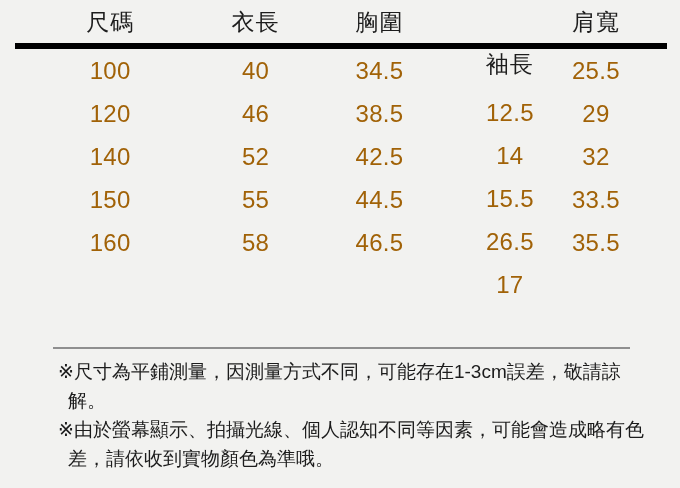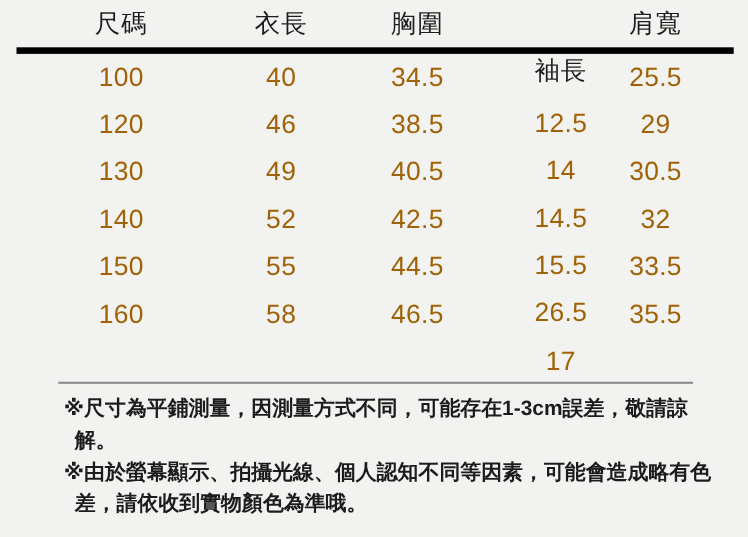--- a/index.html
+++ b/index.html
@@ -66,21 +66,20 @@
     top: 357px;
     width: 596px;
     font-size: 19px;
     line-height: 29px;
     color: #1c1c1c;
     font-weight: 500;
   }
   .note {
     padding-left: 10px;
     text-indent: -10px;
-    font-weight: bold;
   }
 </style>
 </head>
 <body>
 
 <div class="size-table">
 
   <div class="thead">
     <span class="cell th c1">尺碼</span>
     <span class="cell th c3">胸圍</span>
@@ -99,27 +98,20 @@
 
 
   <div class="trow">
     <span class="cell c1">120</span>
     <span class="cell c2">46</span>
     <span class="cell c3">38.5</span>
     <span class="cell c4">14</span>
     <span class="cell c5">29</span>
   </div>
 
-  <div class="trow">
-    <span class="cell c1">130</span>
-    <span class="cell c2">49</span>
-    <span class="cell c3">40.5</span>
-    <span class="cell c4">14.5</span>
-    <span class="cell c5">30.5</span>
-  </div>
 
   <div class="trow">
     <span class="cell c1">140</span>
     <span class="cell c2">52</span>
     <span class="cell c3">42.5</span>
     <span class="cell c4">15.5</span>
     <span class="cell c5">32</span>
   </div>
 
   <div class="trow">

